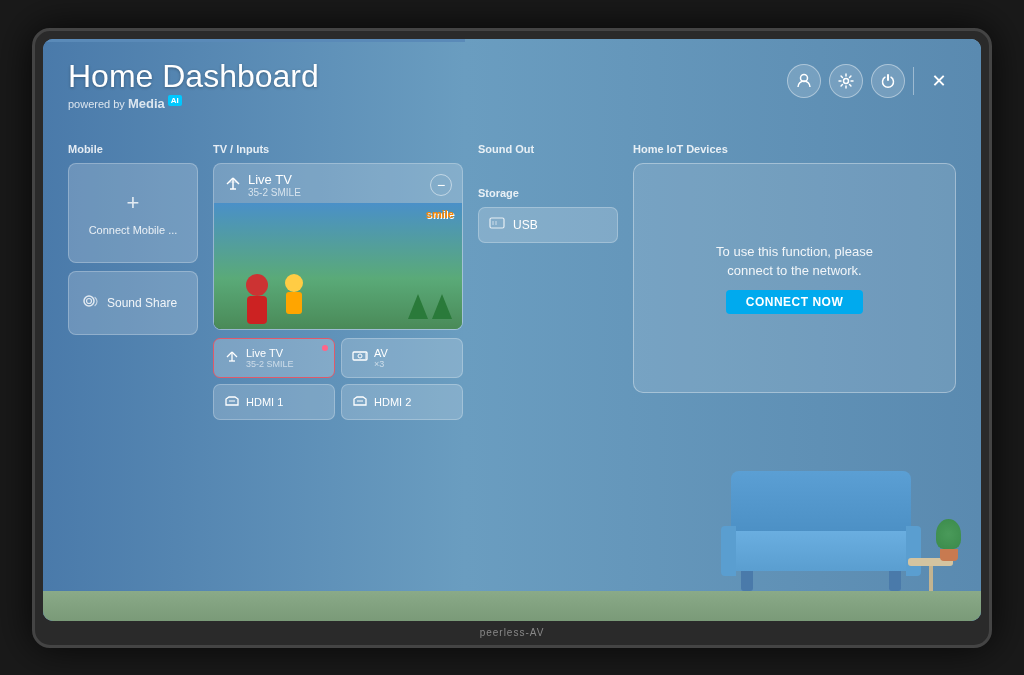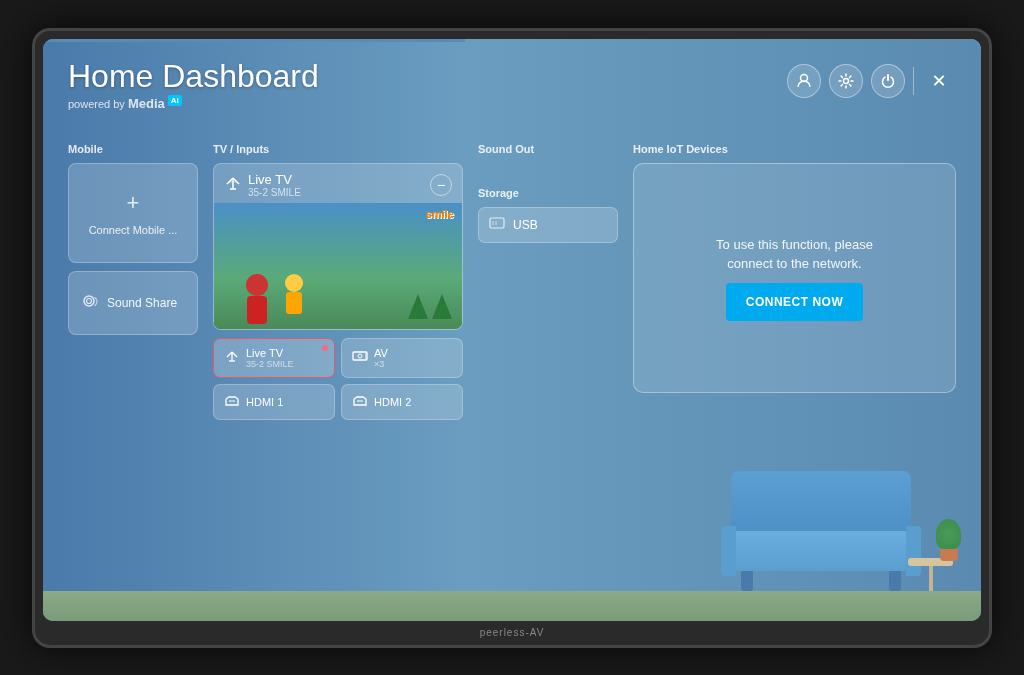--- a/index.html
+++ b/index.html
@@ -561,21 +561,21 @@
       font-size: 13px;
       color: rgba(255,255,255,0.9);
       line-height: 1.5;
       margin-bottom: 9px;
     }
     .connect-btn {
       background: #00aaee;
       color: white;
       font-size: 12px;
       font-weight: bold;
-      padding: 12px 20px;
+      padding: 5px 20px;
       border-radius: 4px;
       cursor: pointer;
       letter-spacing: 0.5px;
     }
 
     
     .tv-bottom {
       height: 24px;
       display: flex;
       align-items: center;

